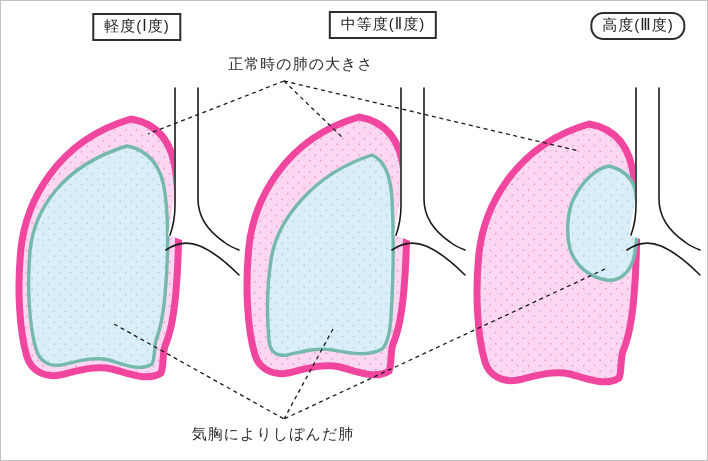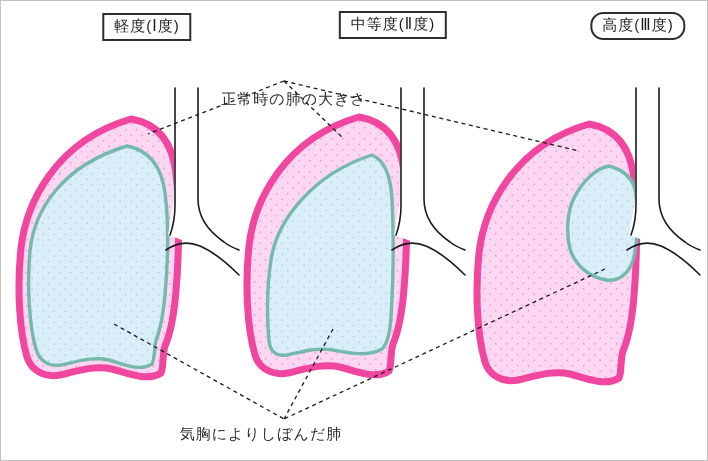--- a/index.html
+++ b/index.html
@@ -130,20 +130,20 @@
 
     <path class="leader" d="M 283,80 L 147,133"></path>
     <path class="leader" d="M 283,80 L 343,138"></path>
     <path class="leader" d="M 283,80 L 578,150"></path>
 
     <path class="leader" d="M 113,323 L 283,418"></path>
     <path class="leader" d="M 332,328 L 283,418"></path>
     <path class="leader" d="M 604,268 L 283,418"></path>
   </svg>
 
-  <div class="stage-label" style="left:146px;top:12px;">軽度(Ⅰ度)</div>
-  <div class="stage-label" style="left:392px;top:10px;">中等度(Ⅱ度)</div>
+  <div class="stage-label" style="left:136px;top:12px;">軽度(Ⅰ度)</div>
+  <div class="stage-label" style="left:382px;top:10px;">中等度(Ⅱ度)</div>
   <div class="stage-label" style="left:637px;top:11px;border-radius:13px;">高度(Ⅲ度)</div>
 
-  <div class="annotation" style="left:293px;top:54px;margin-top:35px;">正常時の肺の大きさ</div>
-  <div class="annotation" style="left:260px;top:424px;">気胸によりしぼんだ肺</div>
+  <div class="annotation" style="left:300px;top:54px;">正常時の肺の大きさ</div>
+  <div class="annotation" style="left:272px;top:424px;">気胸によりしぼんだ肺</div>
 
 </div>
 
 </body></html>

